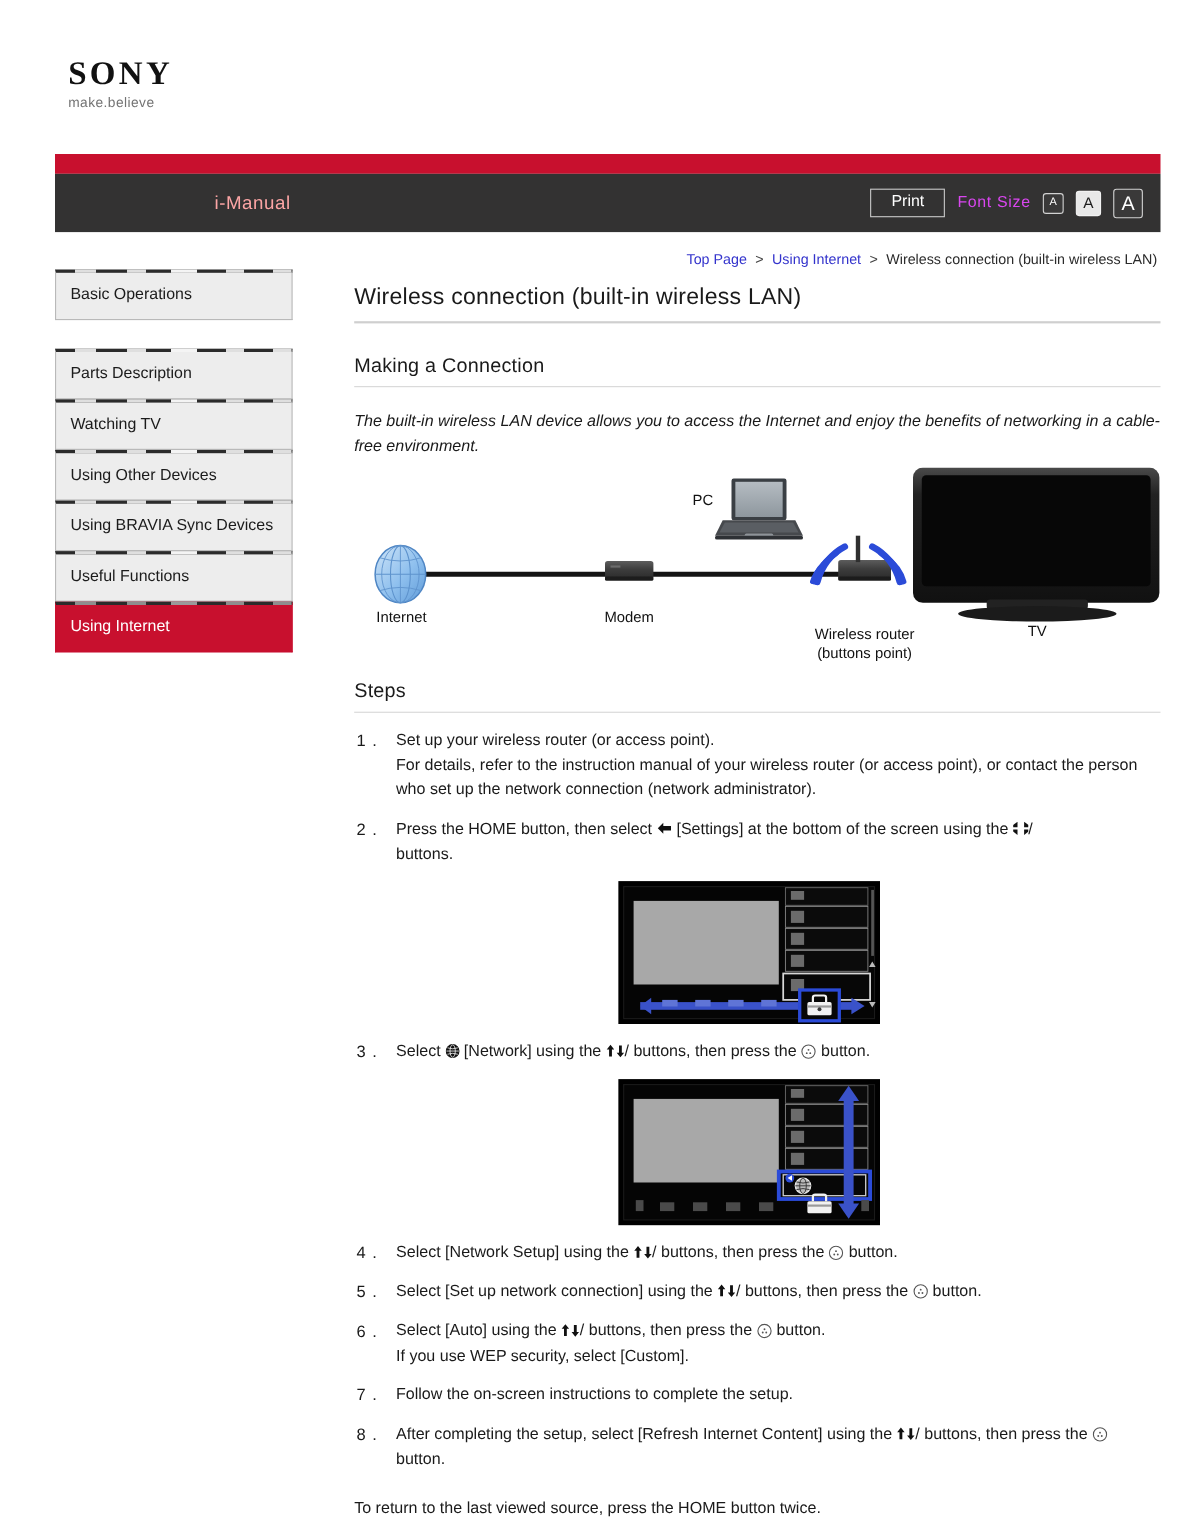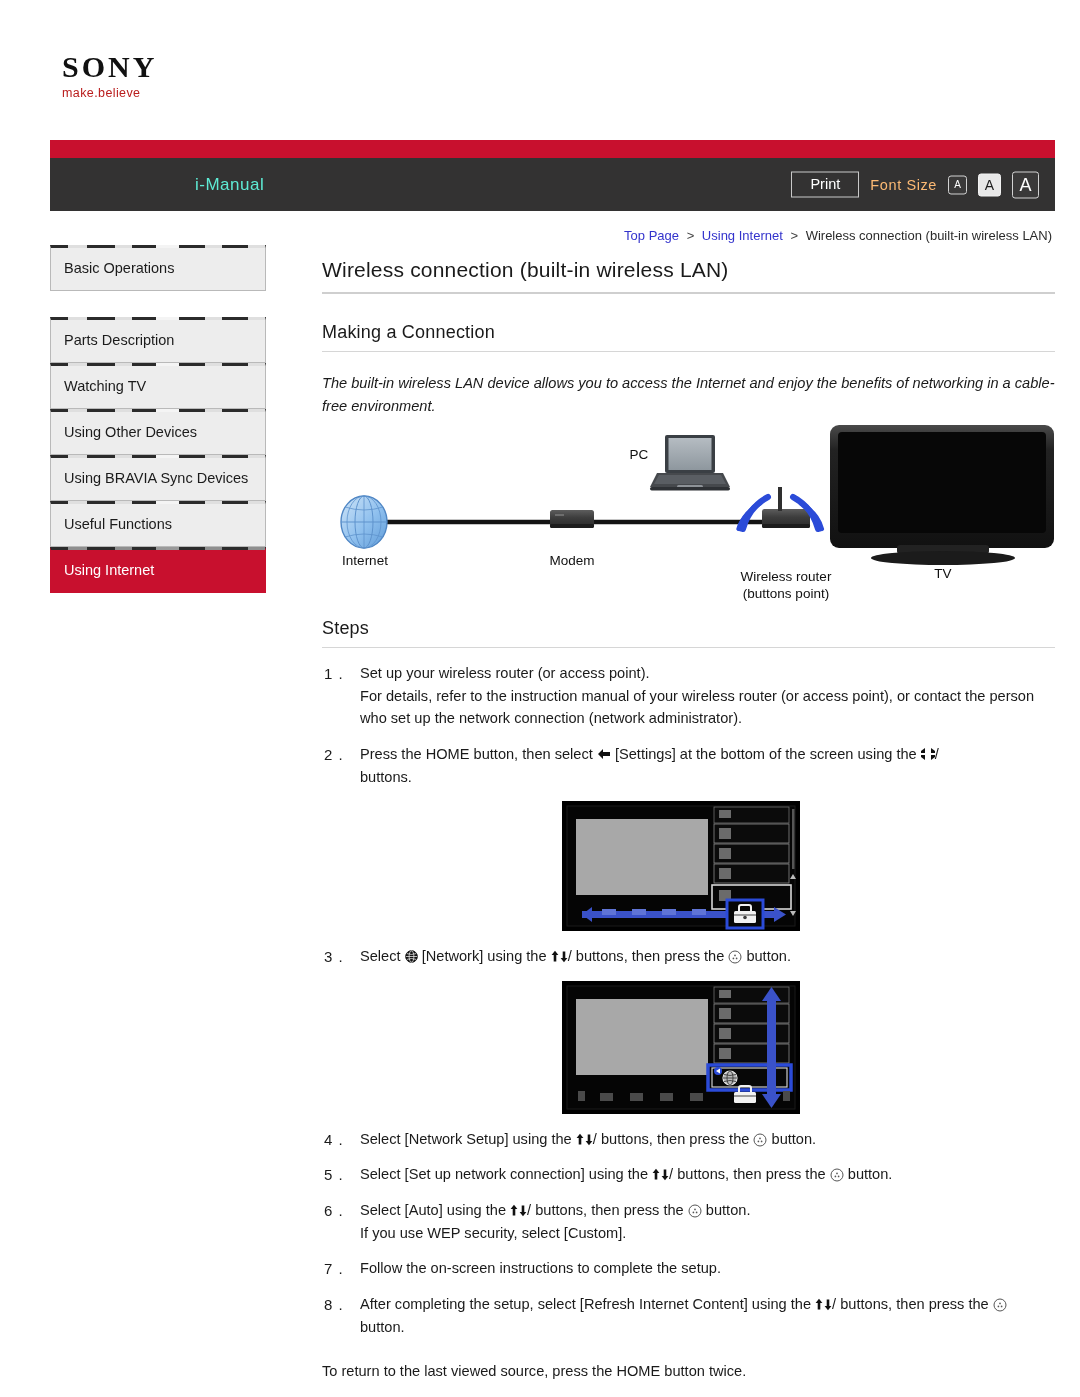--- a/index.html
+++ b/index.html
@@ -20,49 +20,49 @@
     font-size:30px;
     font-weight:bold;
     letter-spacing:3px;
     color:#111;
     line-height:1;
   }
   .sony-tag {
     font-family:"Liberation Sans", sans-serif;
     font-size:12.5px;
     letter-spacing:0.4px;
-    color:#b91c1c;
+    color:#737373;
     margin-top:5px;
     line-height:1;
   }
 
   
   #header-wrap { position:absolute; left:50px; top:140px; width:1005px; }
   #header-red { height:18px; background:#c8102e; }
   #header-bar {
     height:53px; background:#333232;
     display:flex; align-items:center;
     position:relative;
   }
   #imanual-title {
-    color:#5eead4; font-size:17px; letter-spacing:0.5px;
+    color:#fca5a5; font-size:17px; letter-spacing:0.5px;
     margin-left:145px;
   }
   #header-tools {
     position:absolute; right:16px; top:50%; transform:translateY(-50%);
     display:flex; align-items:center; gap:11px;
   }
   #print-button {
     border:1px solid #c9c9c9; color:#ffffff;
     font-size:14.5px; padding:4px 14px 5px 14px;
     background:transparent; line-height:1.1;
     min-width:68px; text-align:center;
     cursor:pointer;
   }
-  #font-size-label { color:#fdba74; font-size:14.5px; letter-spacing:0.6px; }
+  #font-size-label { color:#d946ef; font-size:14.5px; letter-spacing:0.6px; }
   .fs-btn {
     border:1px solid #d2d2d2; border-radius:3px;
     background:#3a3939; color:#ffffff;
     display:inline-flex; align-items:center; justify-content:center;
     cursor:pointer; line-height:1;
   }
   .fs-s { width:19px; height:19px; font-size:10px; }
   .fs-m { width:23px; height:23px; font-size:14px; background:#e8e8e8; color:#1c1c1c; border-color:#f2f2f2; }
   .fs-l { width:27px; height:27px; font-size:18px; }
 

